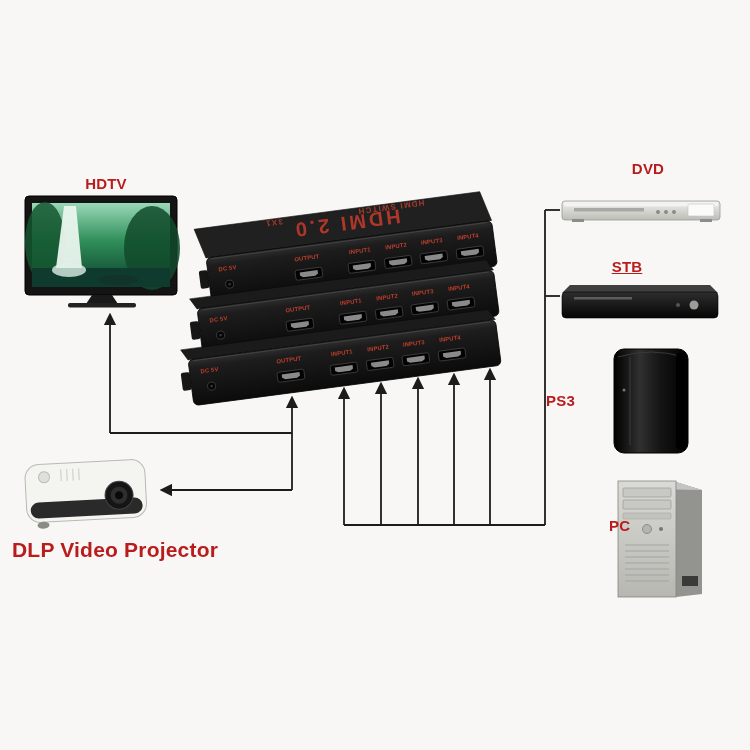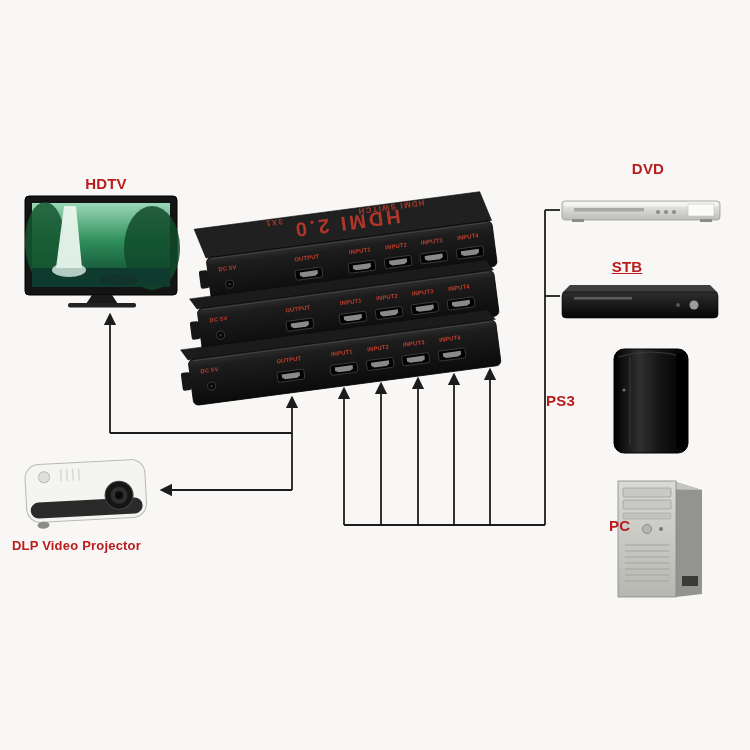--- a/index.html
+++ b/index.html
@@ -6,21 +6,21 @@
   #stage{
     position:relative;width:750px;height:750px;background:#f8f7f5;
     font-family:"Liberation Sans",sans-serif;overflow:hidden;
   }
   svg{position:absolute;left:0;top:0;}
   .diagram-label{
     position:absolute;font-weight:bold;color:#b91c1c;font-size:15px;
     letter-spacing:.2px;white-space:nowrap;
   }
   .label-center{text-align:center;}
-  #lbl-projector{font-size:13px;}
+  #lbl-projector{font-size:21px;}
   .cable{stroke:#1c1c1c;stroke-width:1.8;fill:none;}
   text.port-label{font-family:"Liberation Sans",sans-serif;font-weight:bold;font-size:5.8px;fill:#c23e2c;text-anchor:middle;letter-spacing:.2px;}
   text.top-big{font-family:"Liberation Sans",sans-serif;font-weight:bold;font-size:20px;fill:#ae362a;letter-spacing:3px;text-anchor:middle;}
   text.top-small{font-family:"Liberation Sans",sans-serif;font-weight:bold;font-size:8px;fill:#a5392b;letter-spacing:1.2px;text-anchor:middle;}
 </style>
 </head>
 <body>
 
 <div id="stage">
 

